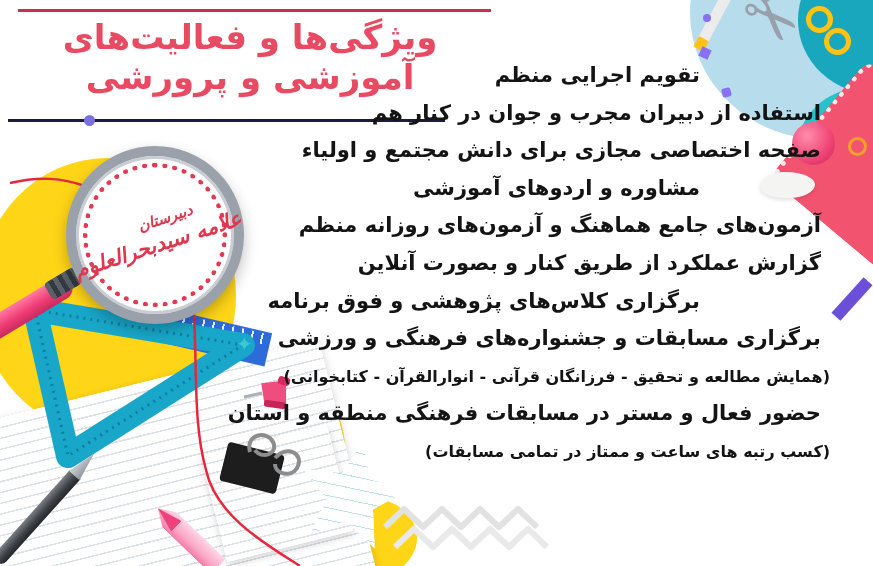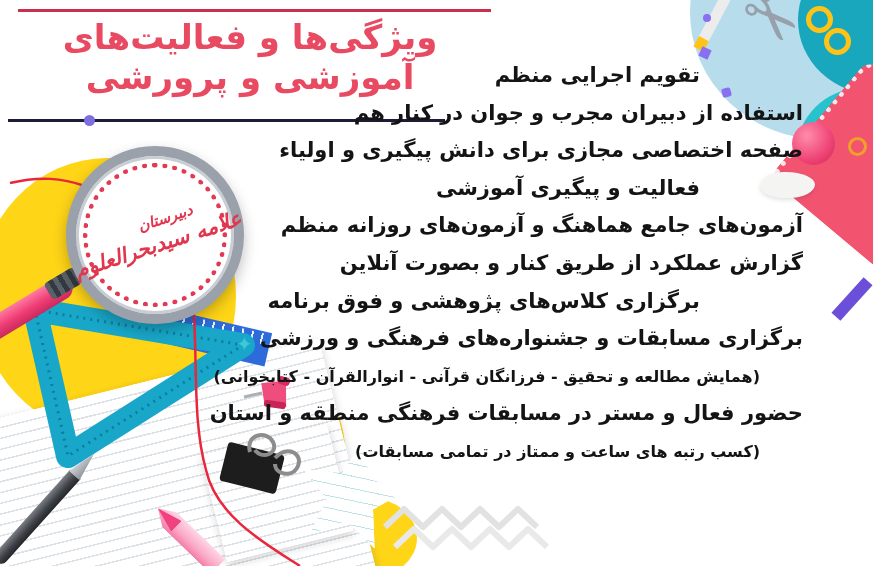--- a/index.html
+++ b/index.html
@@ -15,23 +15,23 @@
   .subtitle{left:6px;top:17px;width:488px;text-align:center;
     font-size:34px;font-weight:bold;color:#e84a62;z-index:30;}
   .title{left:2px;top:58px;width:456px;text-align:center;
     font-size:31px;font-weight:bold;color:#2222ad;z-index:30;}
   .underline{left:8px;top:119px;width:437px;height:3px;background:#1c1c38;z-index:30;}
   .purple-dot{left:84px;top:115px;width:11px;height:11px;border-radius:50%;background:#7d6fe0;z-index:31;}
 
   
   .features{left:0;top:57px;width:873px;z-index:40;direction:rtl;}
   .feature{height:37.6px;line-height:37.6px;text-align:right;
-    padding-right:70px;font-size:21px;font-weight:bold;color:#141414;white-space:nowrap;}
+    padding-right:52px;font-size:21px;font-weight:bold;color:#141414;white-space:nowrap;}
   .feature.indent{padding-right:173px;}
-  .feature.small{font-size:16px;padding-right:113px;}
+  .feature.small{font-size:16px;padding-right:43px;}
 
   
   .yellow-circle{left:-22px;top:158px;width:258px;height:276px;border-radius:50%;background:#ffd517;z-index:5;}
   .yellow-blob1{left:168px;top:372px;width:178px;height:205px;background:#ffd517;
     border-radius:62% 38% 70% 30% / 55% 60% 40% 45%;transform:rotate(18deg);z-index:6;}
   .yellow-blob2{left:228px;top:470px;width:150px;height:130px;background:#ffd517;
     border-radius:50% 50% 40% 60%/60% 40% 60% 40%;z-index:6;}
   .yellow-blob3{left:322px;top:498px;width:95px;height:80px;background:#ffd517;border-radius:50%;z-index:6;}
 
   .paper{background:repeating-linear-gradient(to bottom,#ffffff 0 9px,#dde2e7 9px 10.5px);
@@ -204,22 +204,22 @@
   </div>
 
   <div class="abs topline"></div>
   <div class="abs subtitle">ویژگی‌ها و فعالیت‌های آموزشی و پرورشی</div>
   <div class="abs underline"></div>
   <div class="abs purple-dot"></div>
 
   <div class="abs features">
     <div class="feature indent">تقویم اجرایی منظم</div>
     <div class="feature">استفاده از دبیران مجرب و جوان در کنار هم</div>
-    <div class="feature">صفحه اختصاصی مجازی برای دانش پیگیری و اولیاء</div>
-    <div class="feature indent">فعالیت و پیگیری آموزشی</div>
+    <div class="feature">صفحه اختصاصی مجازی برای دانش مجتمع و اولیاء</div>
+    <div class="feature indent">مشاوره و اردوهای آموزشی</div>
     <div class="feature">آزمون‌های جامع هماهنگ و آزمون‌های روزانه منظم</div>
     <div class="feature">گزارش عملکرد از طریق کنار و بصورت آنلاین</div>
     <div class="feature indent">برگزاری کلاس‌های پژوهشی و فوق برنامه</div>
     <div class="feature">برگزاری مسابقات و جشنواره‌های فرهنگی و ورزشی</div>
     <div class="feature small">(همایش مطالعه و تحقیق - فرزانگان قرآنی - انوارالقرآن - کتابخوانی)</div>
     <div class="feature">حضور فعال و مستر در مسابقات فرهنگی منطقه و استان</div>
     <div class="feature small">(کسب رتبه های ساعت و ممتاز در تمامی مسابقات)</div>
   </div>
 
 </div>

